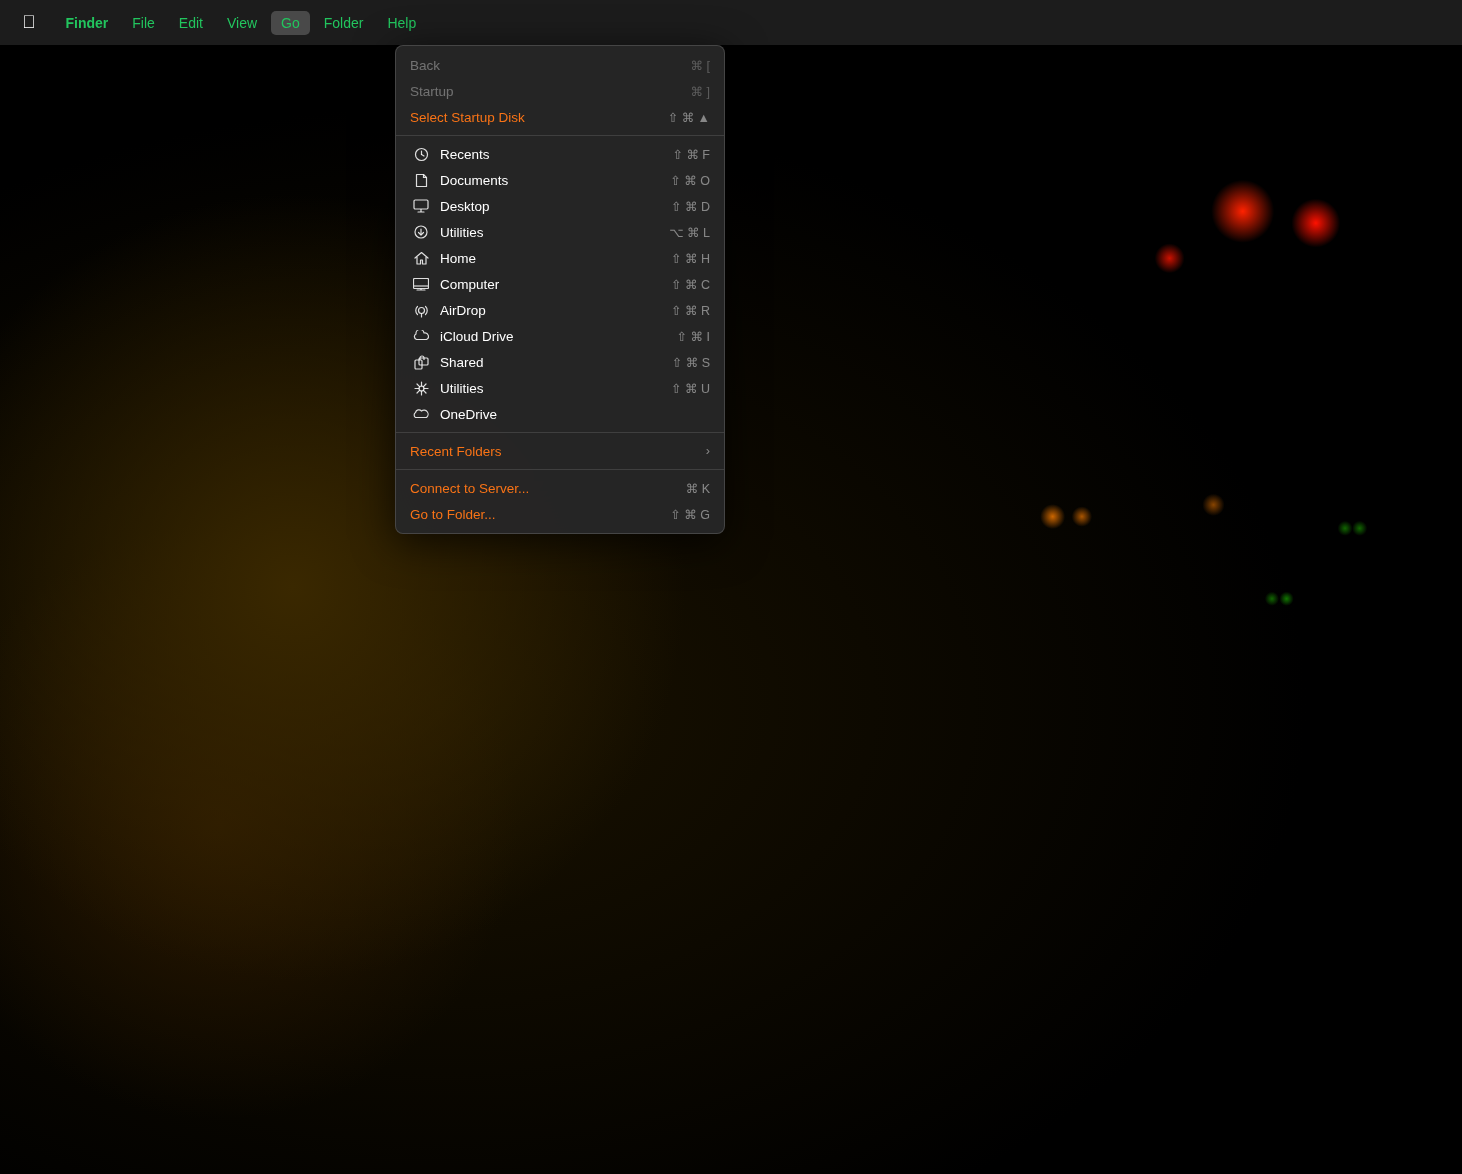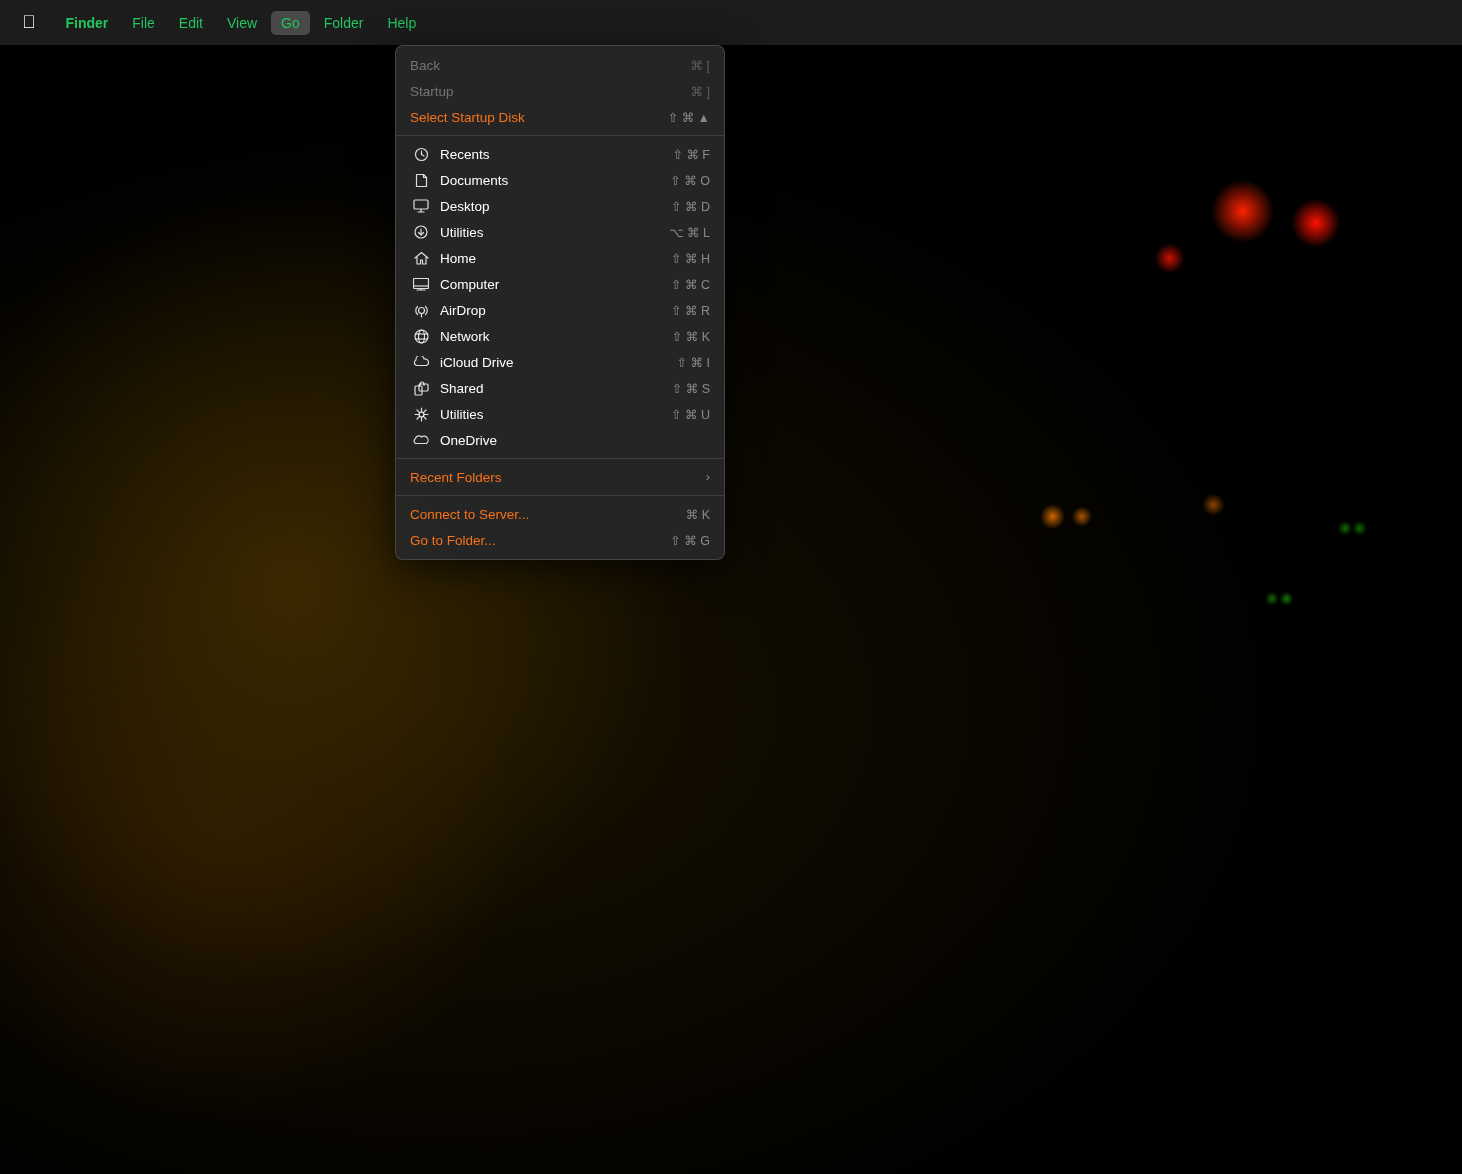--- a/index.html
+++ b/index.html
@@ -272,32 +272,20 @@
         <circle cx="7.5" cy="7.5" r="3" stroke="rgba(255,255,255,0.85)" stroke-width="1.2"></circle>
         <path d="M3.5 11.5 A5.5 5.5 0 0 1 3.5 3.5" stroke="rgba(255,255,255,0.85)" stroke-width="1.2" fill="none" stroke-linecap="round"></path>
         <path d="M11.5 3.5 A5.5 5.5 0 0 1 11.5 11.5" stroke="rgba(255,255,255,0.85)" stroke-width="1.2" fill="none" stroke-linecap="round"></path>
         <line x1="7.5" y1="10.5" x2="7.5" y2="14" stroke="rgba(255,255,255,0.85)" stroke-width="1.2" stroke-linecap="round"></line>
       </svg>
     </span>
     <span class="label">AirDrop</span>
     <span class="shortcut">⇧ ⌘ R</span>
   </div>
 
-  <div class="menu-item">
-    <span class="icon">
-      <svg width="15" height="15" viewBox="0 0 15 15" fill="none">
-        <circle cx="7.5" cy="7.5" r="6.5" stroke="rgba(255,255,255,0.85)" stroke-width="1.2"></circle>
-        <ellipse cx="7.5" cy="7.5" rx="3" ry="6.5" stroke="rgba(255,255,255,0.85)" stroke-width="1.2"></ellipse>
-        <line x1="1" y1="5" x2="14" y2="5" stroke="rgba(255,255,255,0.85)" stroke-width="1.2"></line>
-        <line x1="1" y1="10" x2="14" y2="10" stroke="rgba(255,255,255,0.85)" stroke-width="1.2"></line>
-      </svg>
-    </span>
-    <span class="label">Network</span>
-    <span class="shortcut">⇧ ⌘ K</span>
-  </div>
 
   <div class="menu-item">
     <span class="icon">
       <svg width="16" height="12" viewBox="0 0 16 12" fill="none">
         <path d="M3.5 9.5 A3 3 0 0 1 3 4 A4 4 0 0 1 11 3 A3.5 3.5 0 0 1 13.5 9.5 Z" stroke="rgba(255,255,255,0.85)" stroke-width="1.2" fill="none" stroke-linejoin="round"></path>
       </svg>
     </span>
     <span class="label">iCloud Drive</span>
     <span class="shortcut">⇧ ⌘ I</span>
   </div>

